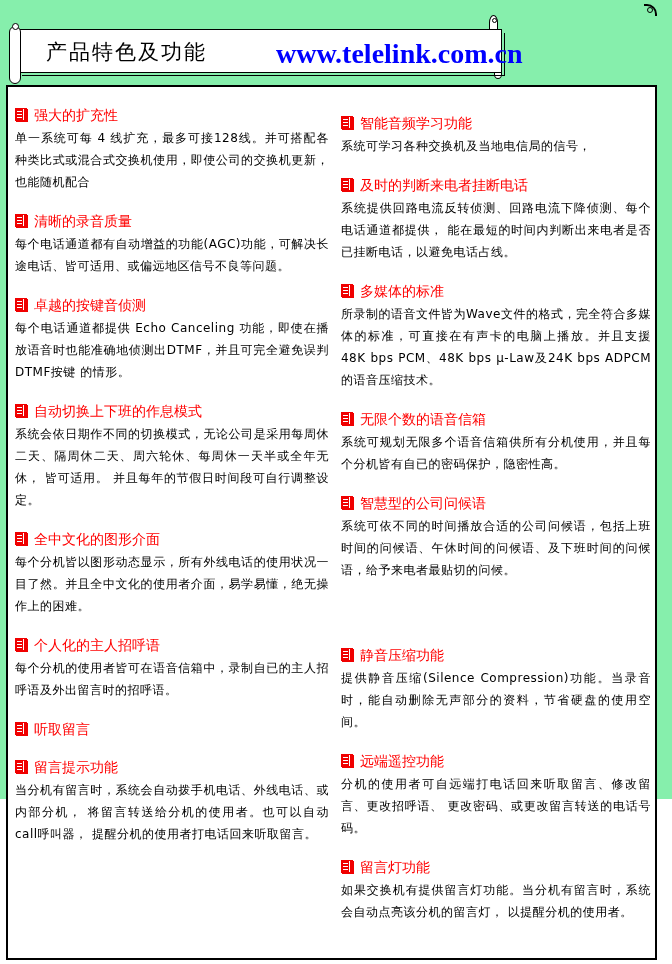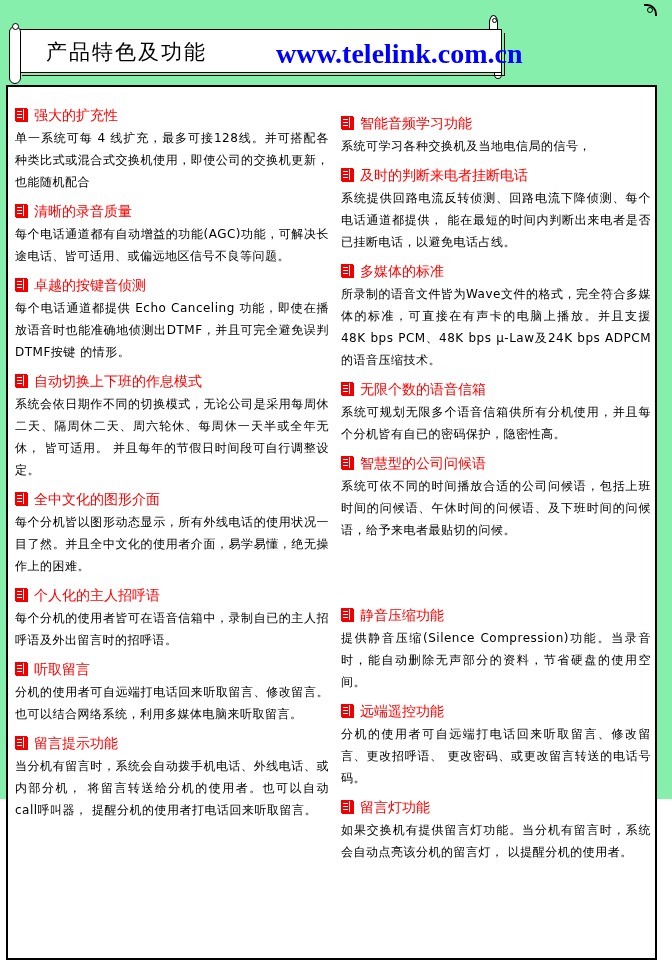--- a/index.html
+++ b/index.html
@@ -38,21 +38,21 @@
   
   .content-box { position:absolute; left:6px; top:85px; width:651px; height:875px;
                  border:2px solid #000; background:#fff; overflow:hidden;
                  display:flex; padding:14px 4px 0 7px; }
   .col { width:50%; }
   .col-left  { width:322px; padding-right:6px; }
   .col-right { width:318px; padding-left:6px; }
 
   .section { }
   .sec-head { display:block; color:#ff0000; font-size:14px; line-height:20px;
-              margin-top:8px; white-space:nowrap; }
+              margin-top:18px; white-space:nowrap; }
   .col-left  .section:first-child .sec-head { margin-top:4px; }
   .col-right .section:first-child .sec-head { margin-top:12px; }
   .gap-lg .sec-head { margin-top:64px; }
 
   .bk-icon { display:inline-block; width:12px; height:13px; margin-right:7px;
              vertical-align:-1px;
              background:
                linear-gradient(#fff,#fff) 2px 3px / 5px 1px no-repeat,
                linear-gradient(#fff,#fff) 2px 6px / 5px 1px no-repeat,
                linear-gradient(#fff,#fff) 2px 9px / 5px 1px no-repeat,
@@ -98,21 +98,20 @@
       <div class="section">
         <span class="sec-head"><span class="bk-icon"></span><span>全中文化的图形介面</span></span>
         <p class="sec-body">每个分机皆以图形动态显示，所有外线电话的使用状况一目了然。并且全中文化的使用者介面，易学易懂，绝无操作上的困难。</p>
       </div>
       <div class="section">
         <span class="sec-head"><span class="bk-icon"></span><span>个人化的主人招呼语</span></span>
         <p class="sec-body">每个分机的使用者皆可在语音信箱中，录制自已的主人招呼语及外出留言时的招呼语。</p>
       </div>
       <div class="section">
         <span class="sec-head"><span class="bk-icon"></span><span>听取留言</span></span>
-        <p class="sec-body">分机的使用者可自远端打电话回来听取留言、修改留言。也可以结合网络系统，利用多媒体电脑来听取留言。</p>
       </div>
       <div class="section">
         <span class="sec-head"><span class="bk-icon"></span><span>留言提示功能</span></span>
         <p class="sec-body">当分机有留言时，系统会自动拨手机电话、外线电话、或内部分机， 将留言转送给分机的使用者。也可以自动call呼叫器， 提醒分机的使用者打电话回来听取留言。</p>
       </div>
 
     </div>
 
     <div class="col col-right">
       <div class="section">

